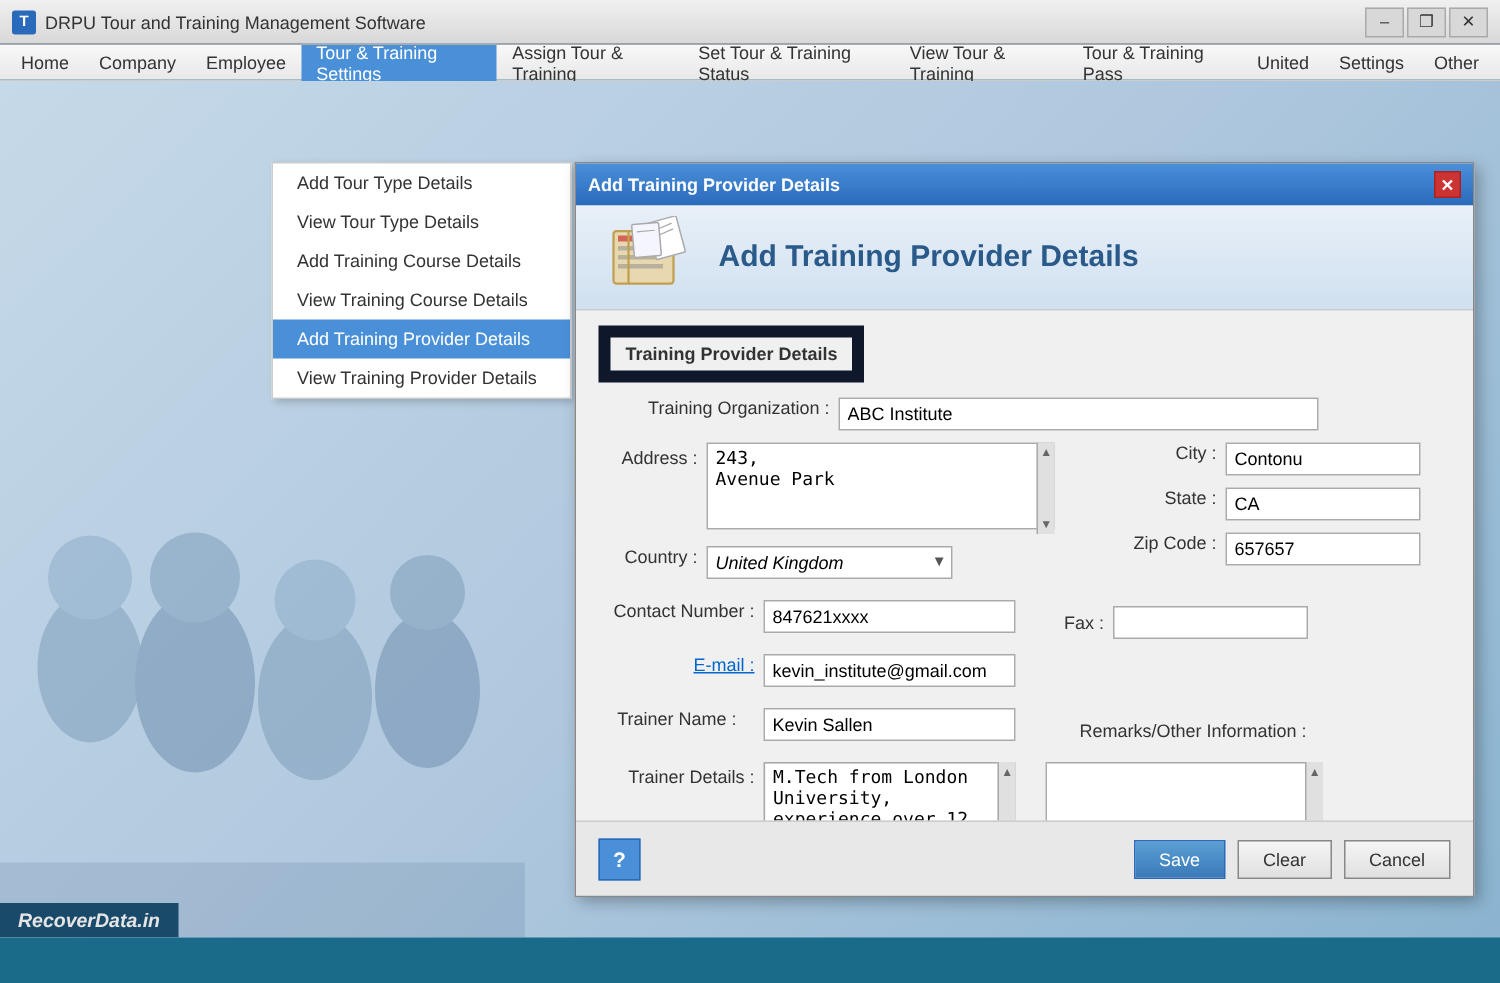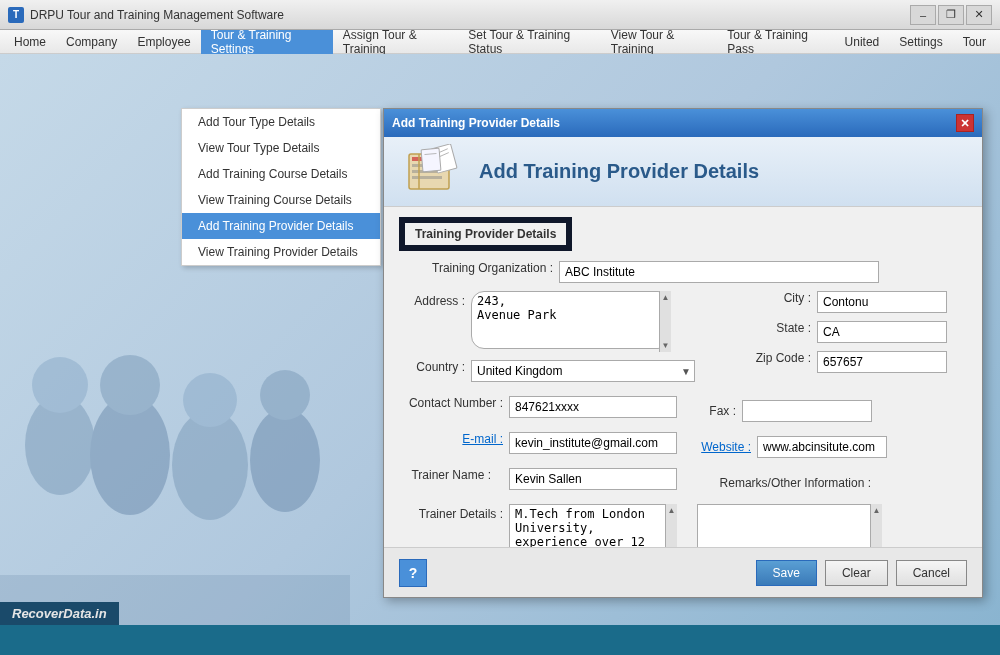--- a/index.html
+++ b/index.html
@@ -170,21 +170,21 @@
       font-weight: bold;
     }
 
     
     .dialog-body {
       padding: 10px 15px;
     }
 
     
     .section-header {
-      border: 6px solid #0f172a;
+      border: 8px solid #0f172a;
       display: inline-block;
       padding: 4px 10px;
       font-weight: bold;
       color: #333;
       margin-bottom: 10px;
       font-size: 12px;
     }
 
     
     .form-row {
@@ -352,21 +352,21 @@
   <div class="menu-item">Home</div>
   <div class="menu-item">Company</div>
   <div class="menu-item">Employee</div>
   <div class="menu-item active">Tour &amp; Training Settings</div>
   <div class="menu-item">Assign Tour &amp; Training</div>
   <div class="menu-item">Set Tour &amp; Training Status</div>
   <div class="menu-item">View Tour &amp; Training</div>
   <div class="menu-item">Tour &amp; Training Pass</div>
   <div class="menu-item">United</div>
   <div class="menu-item">Settings</div>
-  <div class="menu-item">Tour</div>
+  <div class="menu-item">Other</div>
 </div>
 
 <div class="main-content">
 
   <svg class="people-bg" viewBox="0 0 350 380" xmlns="http://www.w3.org/2000/svg" opacity="0.5">
 
     <ellipse cx="60" cy="200" rx="35" ry="50" fill="#7a9ab8"></ellipse>
     <circle cx="60" cy="140" r="28" fill="#8aaac8"></circle>
     <ellipse cx="130" cy="210" rx="40" ry="60" fill="#6a8aac"></ellipse>
     <circle cx="130" cy="140" r="30" fill="#7a9ab8"></circle>
@@ -421,33 +421,33 @@
         <span class="form-label" style="width:160px;padding-right:6px;">Training Organization :</span>
         <input class="form-input" style="width: 320px;" type="text" value="ABC Institute">
       </div>
 
       
       <div class="form-two-col">
         <div class="form-col-left">
           <div class="form-row" style="align-items:flex-start;">
             <span class="form-label" style="width:72px;padding-right:6px;padding-top:3px;">Address :</span>
             <div style="position:relative; display:inline-block;">
-              <textarea class="form-textarea" style="width: 200px; height: 58px; border-radius: 13px;">243,
+              <textarea class="form-textarea" style="width: 232px; height: 58px;">243,
 Avenue Park</textarea>
               <div style="position:absolute;right:0;top:0;bottom:0;width:12px;background:#e0e0e0;border-left:1px solid #aaa;display:flex;flex-direction:column;align-items:center;justify-content:space-between;padding:2px 0;">
                 <span style="font-size:8px;color:#666;">▲</span>
                 <span style="font-size:8px;color:#666;">▼</span>
               </div>
             </div>
           </div>
 
           <div class="form-row" style="margin-top:4px;">
             <span class="form-label" style="width:72px;padding-right:6px;">Country :</span>
             <div class="select-wrapper">
-              <select class="form-select" style="width:224px;">
+              <select class="form-select" style="width:164px;font-style:italic;">
                 <option>United Kingdom</option>
                 <option>United States</option>
                 <option>India</option>
                 <option>Australia</option>
                 <option>Canada</option>
               </select>
               <span class="select-arrow">▼</span>
             </div>
           </div>
         </div>
@@ -485,24 +485,20 @@
         </div>
       </div>
 
       
       <div class="form-two-col" style="margin-top:6px;">
         <div>
           <div class="form-row">
             <span class="form-label link-label" style="width:110px;padding-right:6px;">E-mail :</span>
             <input class="form-input" style="width: 168px;" type="text" value="kevin_institute@gmail.com">
           </div>
-        </div>
-        <div style="display:flex;align-items:center;">
-          <span class="form-label link-label" style="width:70px;padding-right:6px;">Website :</span>
-          <input class="form-input" style="width: 130px;" type="text" value="www.abcinsitute.com">
         </div>
       </div>
 
       
       <div class="form-two-col" style="margin-top:6px;">
         <div>
           <div class="form-row">
             <span class="form-label" style="width:110px;padding-right:18px;">Trainer Name :</span>
             <input class="form-input" style="width: 168px;" type="text" value="Kevin Sallen">
           </div>

